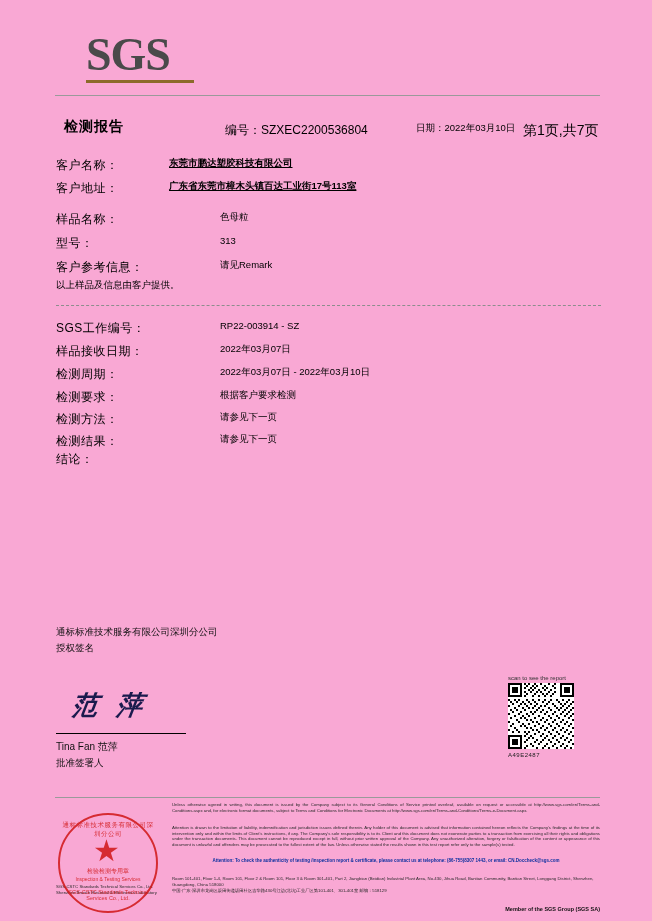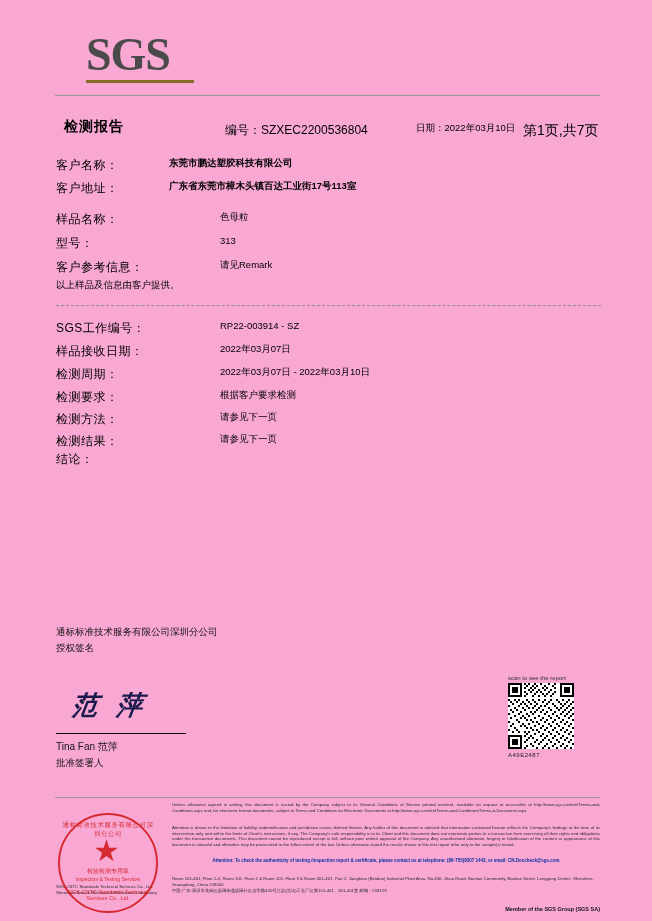--- a/index.html
+++ b/index.html
@@ -105,21 +105,21 @@
     font-size: 12px;
     letter-spacing: 0.5px;
   }
   .fvalue {
     position: absolute;
     left: 164px;
     top: 0;
     width: 380px;
     font-size: 9.5px;
   }
-  .fvalue.bold { font-weight: bold; }
+  .fvalue.bold { font-weight: bold; text-decoration: underline; }
   .fvalue.ind { left: 113px; }
 
   .note {
     position: absolute;
     left: 56px;
     font-size: 9.5px;
     color: #000;
   }
 
   .dashed {

